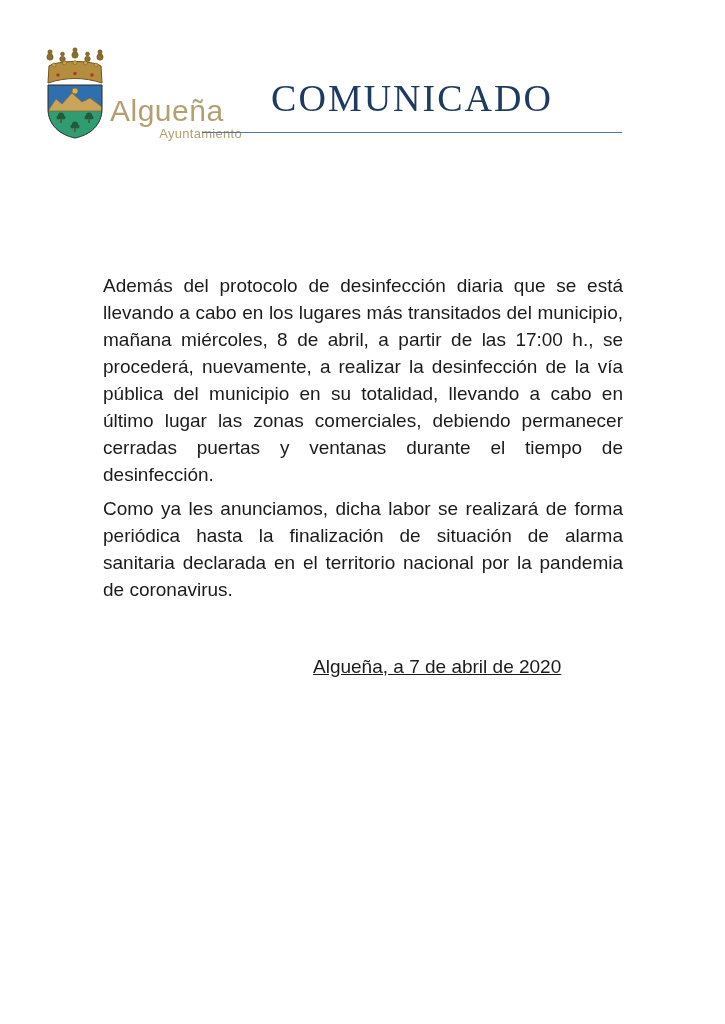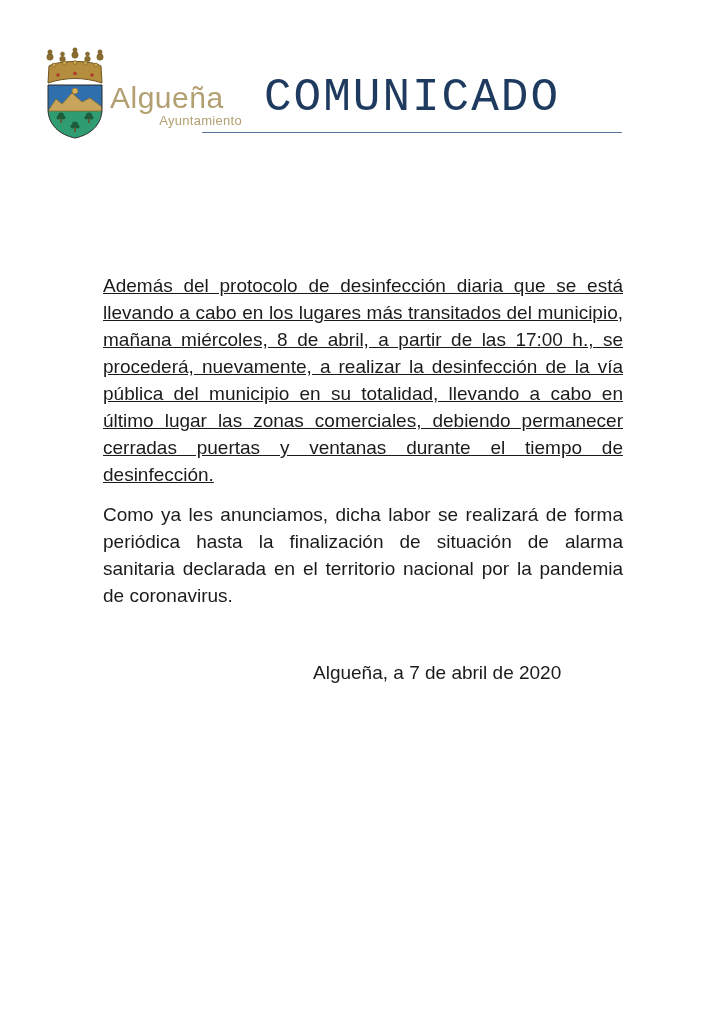--- a/index.html
+++ b/index.html
@@ -14,21 +14,21 @@
   .page{
     position:relative;
     width:725px;height:1024px;
     background:#ffffff;
     overflow:hidden;
     font-family:"Liberation Sans", sans-serif;
   }
   
   .logo{
     position:absolute;left:44px;top:47px;
-    display:flex;align-items:center;
+    display:flex;align-items:flex-end;
   }
   .crest{width:62px;height:94px;display:block;}
   .logo-text{
     margin-left:4px;margin-top:22px;
     width:132px;
     color:var(--logo-text-color);
   }
   .logo-name{
     font-size:30px;line-height:30px;
     letter-spacing:.5px;
@@ -37,50 +37,51 @@
   .logo-sub{
     font-size:13px;line-height:15px;
     text-align:right;
     letter-spacing:.3px;
   }
   .title-wrap{
     position:absolute;left:202px;top:74px;width:420px;
     text-align:center;
   }
   .doc-title{
-    font-family:Liberation Mono, monospace;
+    font-family:Liberation Serif, serif;
     font-weight:400;
-    font-size:46px;line-height:48px;
+    font-size:38px;line-height:48px;
     letter-spacing:2px;
     color:var(--title-color);
     white-space:nowrap;
   }
   .title-rule{
     position:absolute;left:202px;top:132px;width:420px;
     border-top:1.5px solid var(--rule-color);
   }
   
   .doc-body{
     position:absolute;left:103px;top:272px;width:520px;
     color:var(--body-text-color);
     font-size:19px;line-height:27px;
   }
   .doc-body p.para{
     text-align:justify;
   }
-  .para-1{margin-bottom:13px;text-decoration:underline;}
+  .para-1{margin-bottom:7px;}
   .para-2{margin-bottom:50px;}
   .thanks{
     padding-left:169px;
     margin-bottom:52px;
     white-space:nowrap;
   }
   .dateline{
     padding-left:210px;
     white-space:nowrap;
+    text-decoration:underline;
   }
 </style>
 </head>
 <body>
 
 <div class="page">
 
   <div class="logo">
     <svg class="crest" viewBox="0 0 62 94" aria-hidden="true">
       <defs>

